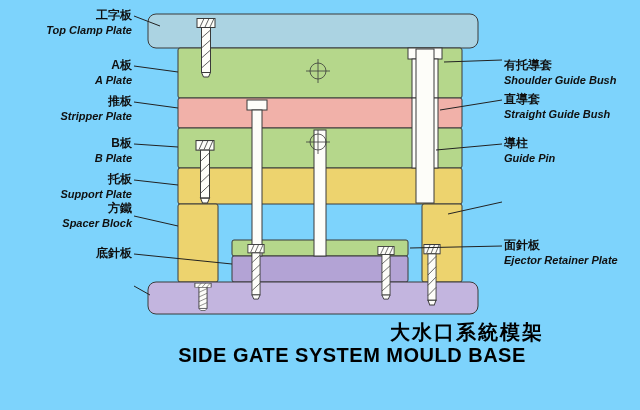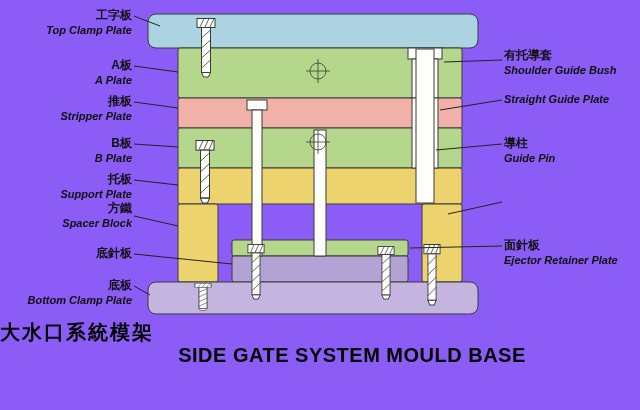--- a/index.html
+++ b/index.html
@@ -1,31 +1,31 @@
 <!DOCTYPE html>
 <html><head>
 <meta charset="utf-8">
 <style>
   html,body{margin:0;padding:0;}
   #stage{
     position:relative;width:640px;height:410px;overflow:hidden;
-    background:#8b5cf6;
+    background:#7dd3fc;
     font-family:"Liberation Sans","DejaVu Sans",sans-serif;
   }
   svg{position:absolute;left:0;top:0;}
   .plate{stroke:#3a3a3a;stroke-width:1;}
   .wh{fill:#fdfdf9;stroke:#3a3a3a;stroke-width:1;}
   .h{stroke:#3a3a3a;stroke-width:0.8;fill:none;}
   .leader{stroke:#222;stroke-width:1;}
   .lbl{position:absolute;font-weight:bold;color:#101010;z-index:2;}
   .lbl-left{left:4px;width:128px;text-align:right;}
   .lbl-right{left:504px;width:134px;text-align:left;}
   .zh{display:block;font-size:12px;line-height:15px;}
   .en{display:block;font-size:11px;line-height:14px;font-style:italic;}
-  .title-zh{position:absolute;top:319px;left:0;width:544px;text-align:left;
+  .title-zh{position:absolute;top:319px;left:0;width:544px;text-align:right;
     font-size:20px;font-weight:bold;letter-spacing:2px;color:#000;}
   .title-en{position:absolute;top:344px;left:0;width:640px;text-align:center;
     font-size:20px;font-weight:bold;letter-spacing:0.5px;color:#000;padding-left:32px;}
 </style>
 </head>
 <body>
 
 <div id="stage">
 
   <svg width="640" height="410" viewBox="0 0 640 410">
@@ -118,31 +118,28 @@
     <span class="zh">托板</span>
     <span class="en">Support Plate</span>
   </div>
   <div class="lbl lbl-left" style="top:201px">
     <span class="zh">方鐵</span>
     <span class="en">Spacer Block</span>
   </div>
   <div class="lbl lbl-left" style="top:246px">
     <span class="zh">底針板</span>
   </div>
-  <div class="lbl lbl-left" style="top:278px">
-    <span class="zh">底板</span>
-    <span class="en">Bottom Clamp Plate</span>
-  </div>
 
-  <div class="lbl lbl-right" style="top:48px">
+  <div class="lbl lbl-right" style="top:58px">
     <span class="zh">有托導套</span>
     <span class="en">Shoulder Guide Bush</span>
   </div>
   <div class="lbl lbl-right" style="top:92px">
-    <span class="en">Straight Guide Plate</span>
+    <span class="zh">直導套</span>
+    <span class="en">Straight Guide Bush</span>
   </div>
   <div class="lbl lbl-right" style="top:136px">
     <span class="zh">導柱</span>
     <span class="en">Guide Pin</span>
   </div>
   <div class="lbl lbl-right" style="top:238px">
     <span class="zh">面針板</span>
     <span class="en">Ejector Retainer Plate</span>
   </div>
 

